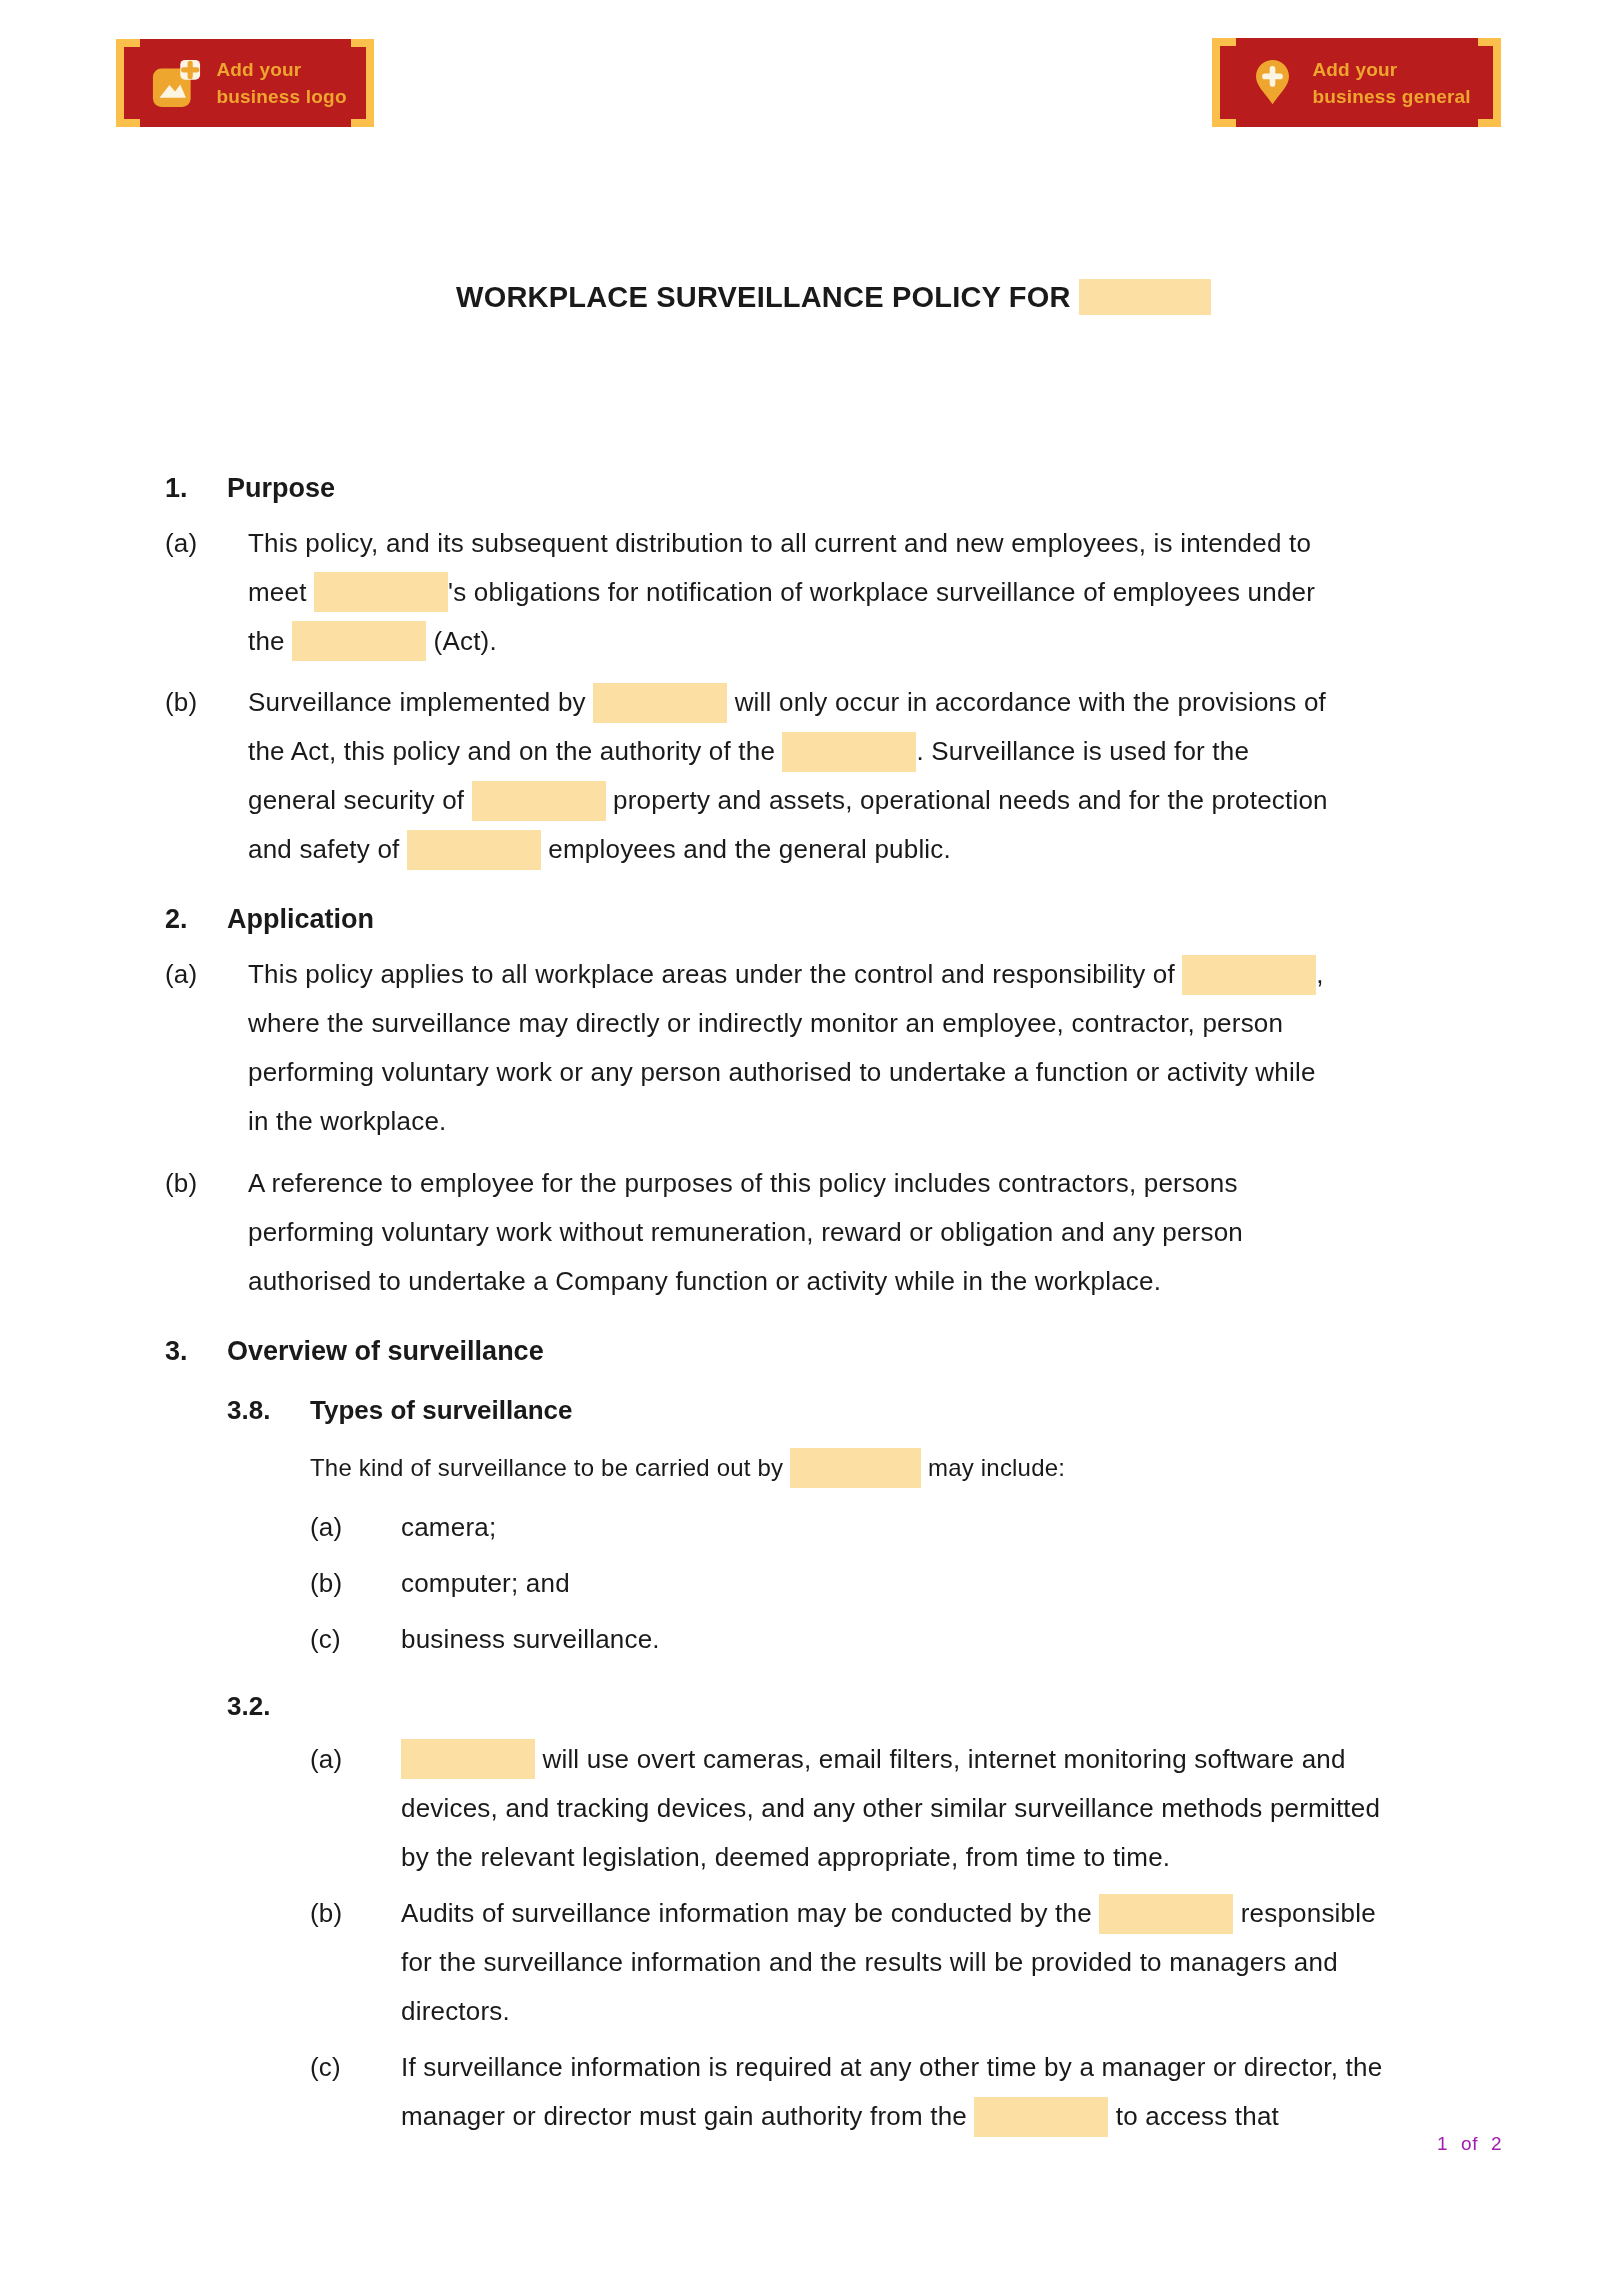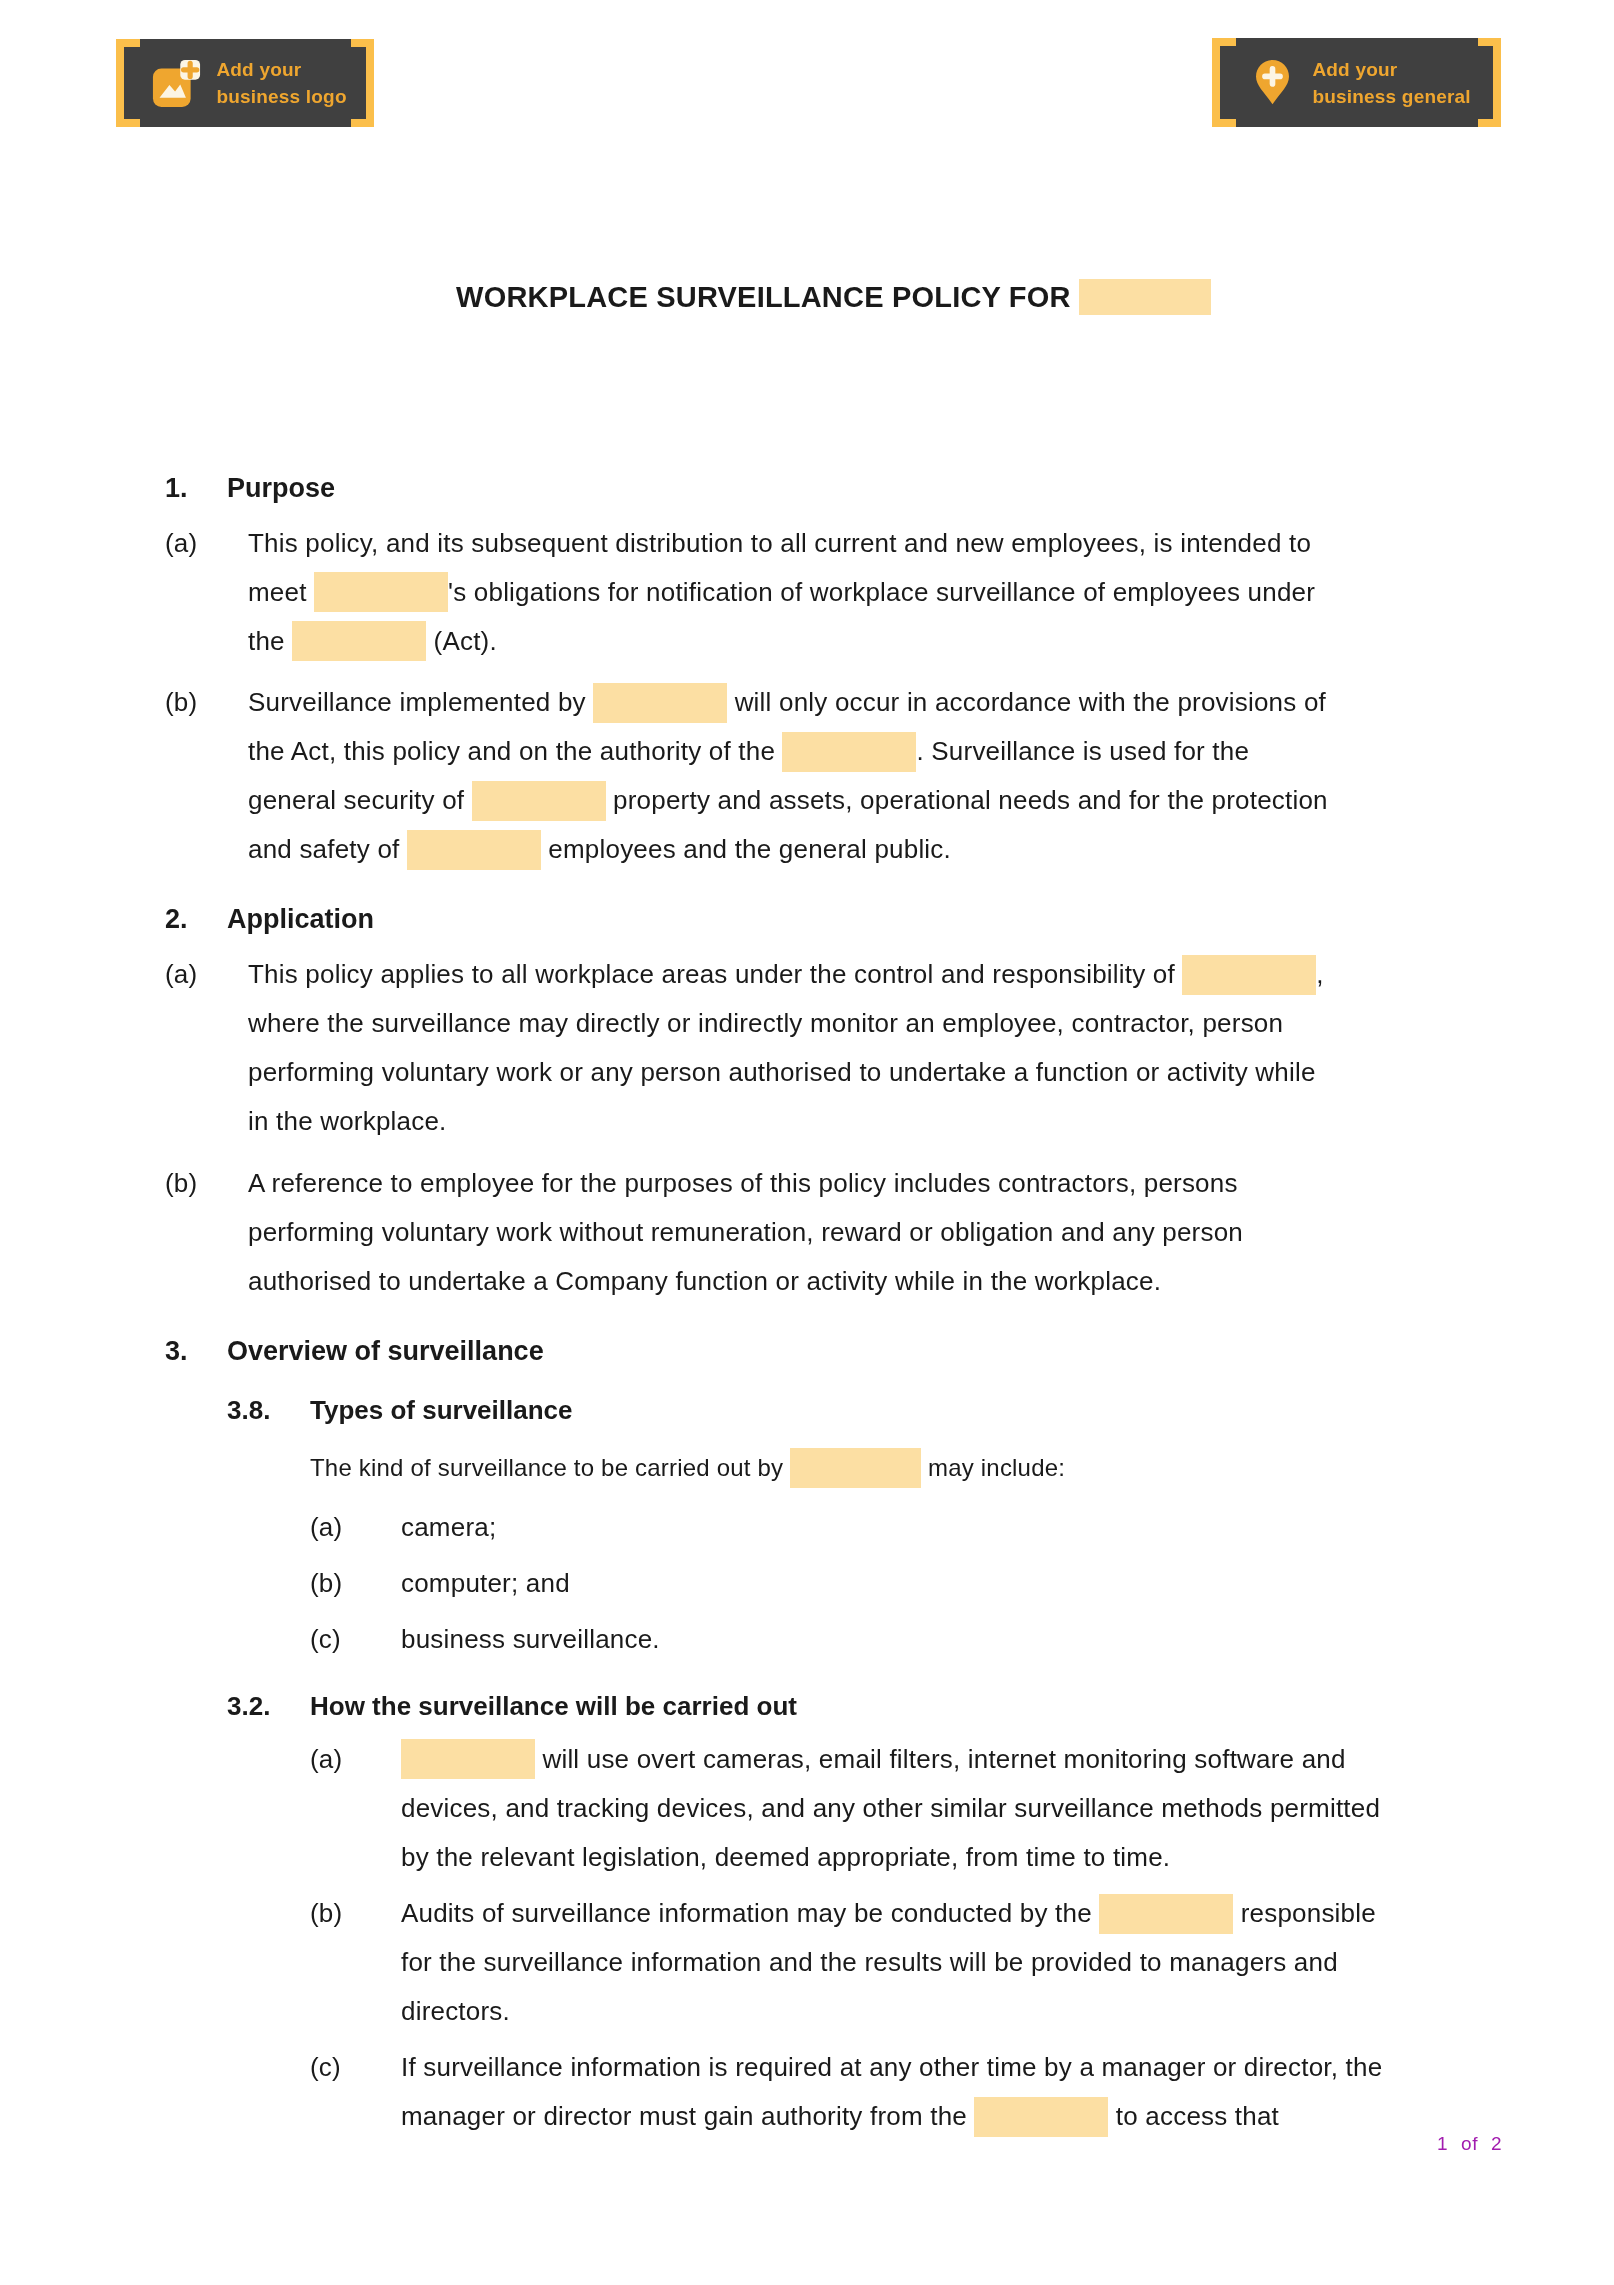--- a/index.html
+++ b/index.html
@@ -8,21 +8,21 @@
     width:1615px; height:2285px;
     background:#ffffff;
     font-family:"Liberation Sans","DejaVu Sans",sans-serif;
     color:#1a1a1a;
     overflow:hidden;
   }
 
   
   .badge {
     position:absolute;
-    background:#404040;
+    background:#b91c1c;
     display:flex; align-items:center;
     cursor:pointer;
   }
   .badge-logo    { left:116px;  top:39px; width:258px; height:88px; }
   .badge-address { left:1212px; top:38px; width:289px; height:89px; }
   .bracket { position:absolute; top:0; bottom:0; width:23.5px; box-sizing:border-box; }
   .bracket-left  { left:0;
     border-left:8.1px solid #FBBF4B; border-top:8.1px solid #FBBF4B; border-bottom:8.1px solid #FBBF4B; }
   .bracket-right { right:0;
     border-right:8.1px solid #FBBF4B; border-top:8.1px solid #FBBF4B; border-bottom:8.1px solid #FBBF4B; }
@@ -159,21 +159,20 @@
         <div class="item">
           <span class="item-marker">(c)</span>
           <span class="item-body">business surveillance.</span>
         </div>
       </div>
     </div>
 
     <div class="sub">
       <div class="sub-head-row">
         <span class="sub-num">3.2.</span>
-        <span class="sub-heading">How the surveillance will be carried out</span>
       </div>
       <div class="sub-items">
         <div class="item">
           <span class="item-marker">(a)</span>
           <span class="item-body"><span class="blank" style="width: 134px;"></span> will use overt cameras, email filters, internet monitoring software and<br>devices, and tracking devices, and any other similar surveillance methods permitted<br>by the relevant legislation, deemed appropriate, from time to time.</span>
         </div>
         <div class="item">
           <span class="item-marker">(b)</span>
           <span class="item-body">Audits of surveillance information may be conducted by the <span class="blank" style="width: 134px;"></span> responsible<br>for the surveillance information and the results will be provided to managers and<br>directors.</span>
         </div>

